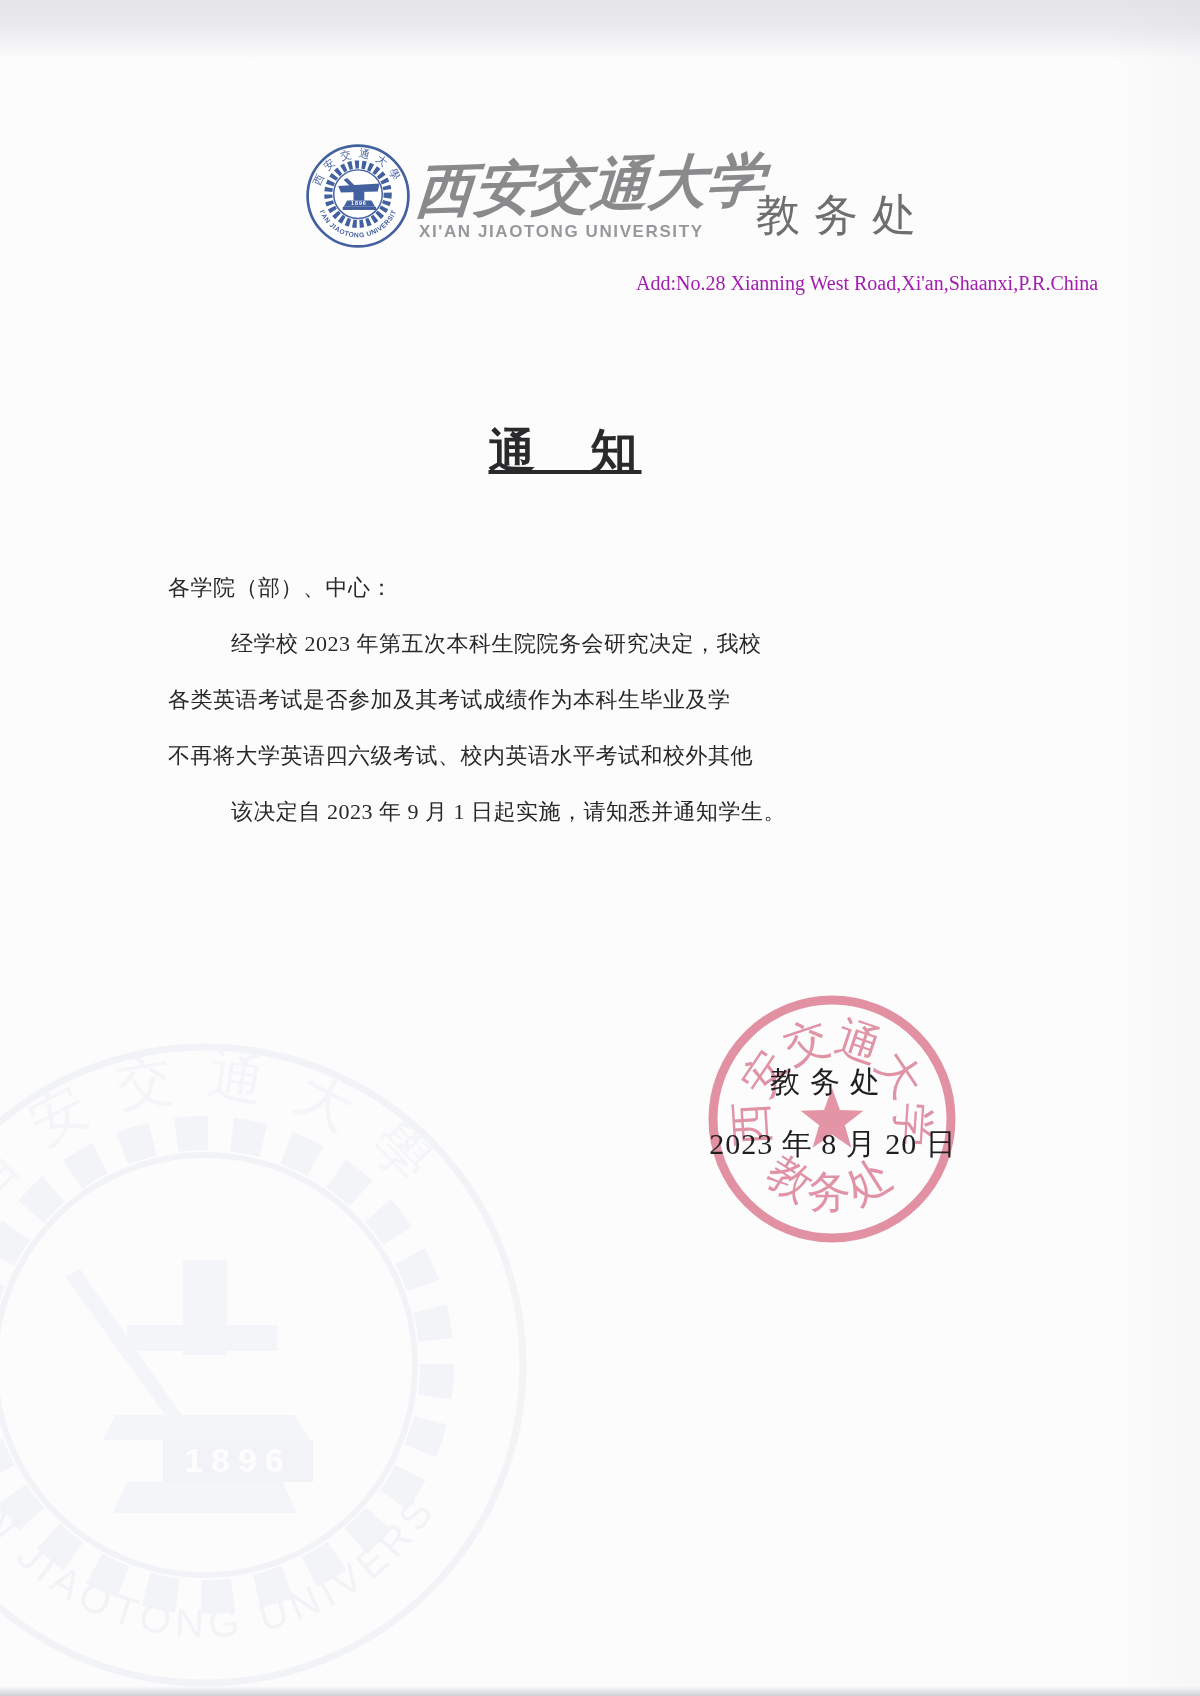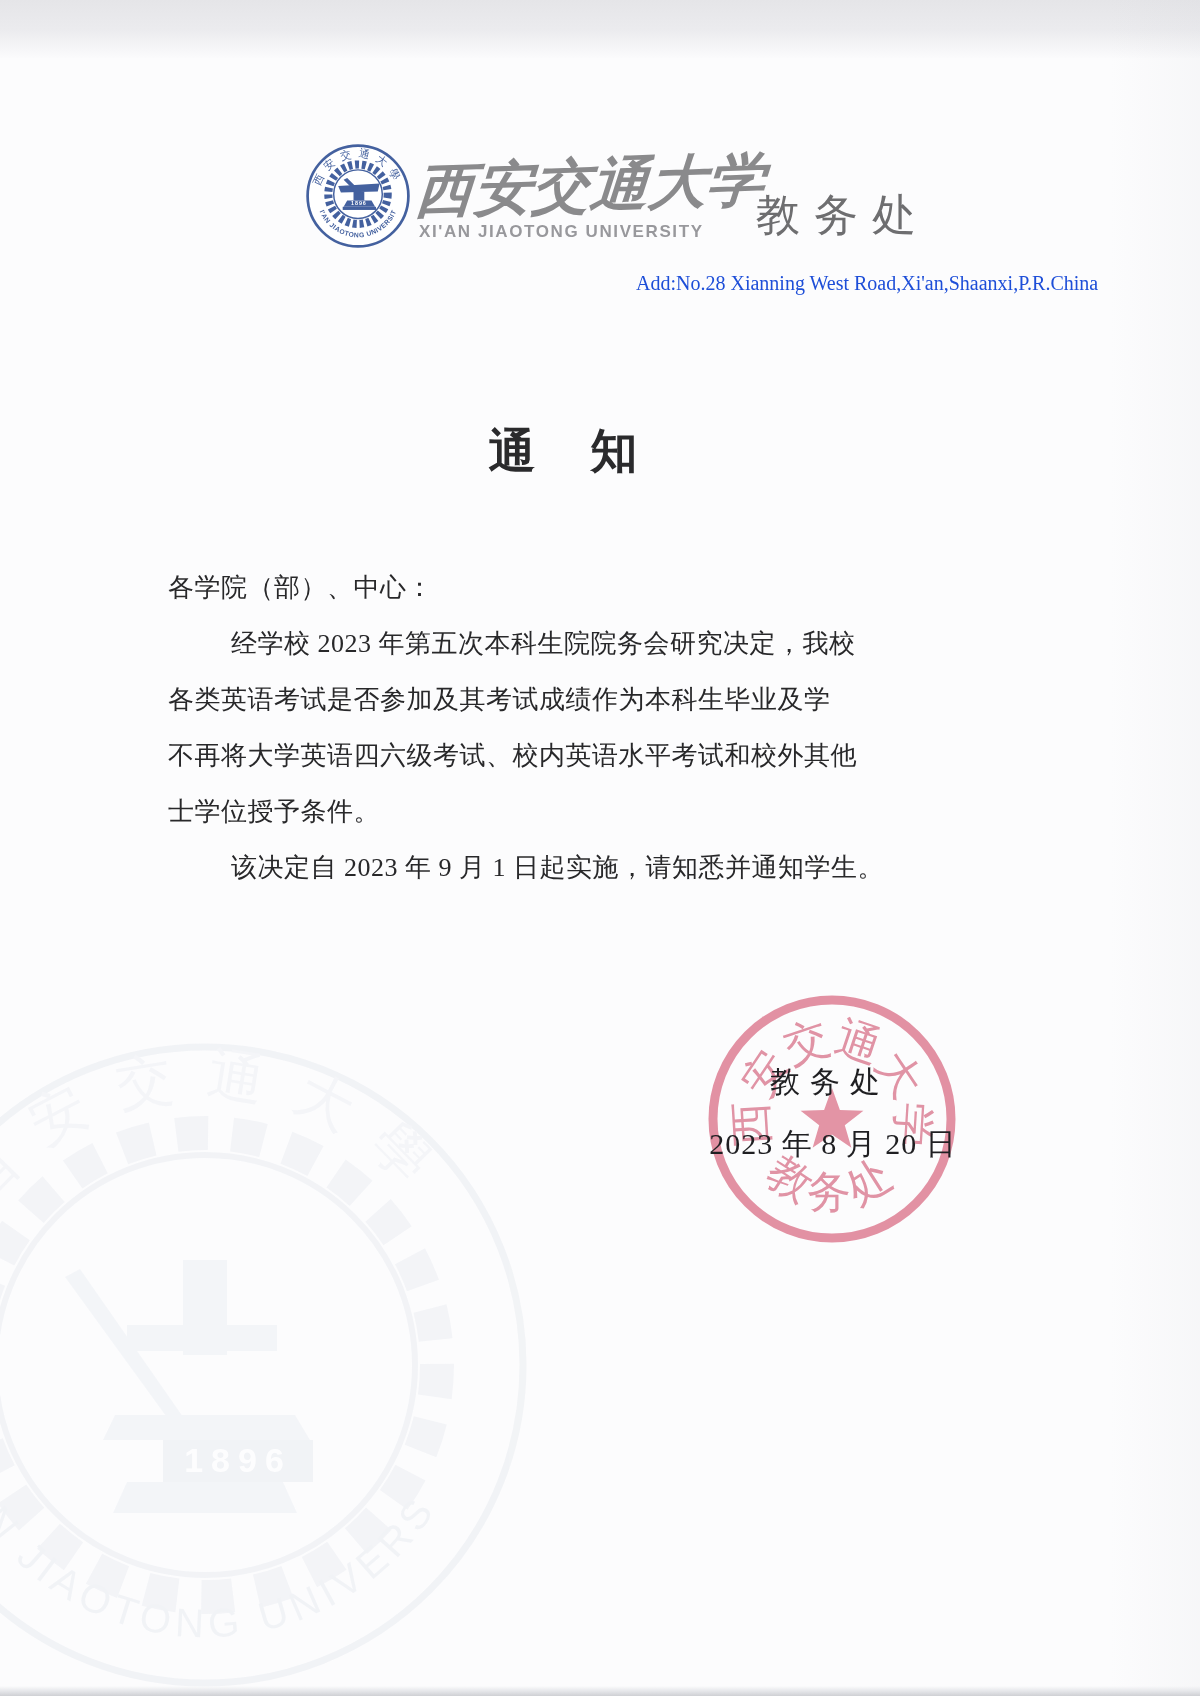--- a/index.html
+++ b/index.html
@@ -16,31 +16,31 @@
 
   
   .logo{position:absolute;left:304px;top:142px;width:108px;height:108px;}
   .calligraphy{position:absolute;left:416px;top:148px;width:300px;height:82px;
     font-size:58px;color:#8a8a8c;font-style:italic;font-weight:600;letter-spacing:0px;
     transform:skewX(-6deg) rotate(-2deg);white-space:nowrap;}
   .univ-en{position:absolute;left:419px;top:222px;font-family:"Liberation Sans","DejaVu Sans",sans-serif;
     font-size:17px;font-weight:bold;color:#98989c;letter-spacing:1.6px;white-space:nowrap;}
   .dept{position:absolute;left:756px;top:186px;font-size:44px;color:#6e6e70;
     letter-spacing:14px;white-space:nowrap;font-weight:500;}
-  .contact{position:absolute;left:636px;top:270px;font-size:20px;color:#1d4ed8;
+  .contact{position:absolute;left:636px;top:270px;font-size:20px;color:#a21caf;
     line-height:27px;white-space:nowrap;}
   .contact .zip-cell{display:inline-block;width:212px;}
 
   
   .title{position:absolute;left:0;top:420px;width:1130px;text-align:center;
-    font-size:47px;font-weight:600;color:#2a2a2c;letter-spacing:4px;}
+    font-size:47px;font-weight:600;color:#2a2a2c;letter-spacing:4px;text-decoration:underline;}
 
   
   .body-text{position:absolute;left:168px;top:560px;width:810px;color:#28282a;}
-  .body-text .line{height:56px;line-height:56px;font-size:26px;letter-spacing:0.5px;white-space:nowrap;}
+  .body-text .line{height:56px;line-height:56px;font-size:22px;letter-spacing:0.5px;white-space:nowrap;}
   .body-text .line.indent{padding-left:63px;}
 
   
   .stamp{position:absolute;left:702px;top:988px;width:260px;height:260px;opacity:.85;}
   .sig-office{position:absolute;left:700px;top:1062px;width:260px;text-align:center;
     font-size:30px;color:#1f1f22;letter-spacing:10px;z-index:5;}
   .sig-date{position:absolute;left:656px;top:1124px;width:354px;text-align:center;
     font-size:30px;color:#1f1f22;letter-spacing:1px;z-index:5;white-space:nowrap;}
 
   
@@ -109,21 +109,20 @@
     <div>Add:No.28 Xianning West Road,Xi'an,Shaanxi,P.R.China</div>
   </div>
 
   <div class="title">通　知</div>
 
   <div class="body-text">
     <div class="line">各学院（部）、中心：</div>
     <div class="line indent">经学校 2023 年第五次本科生院院务会研究决定，我校</div>
     <div class="line">各类英语考试是否参加及其考试成绩作为本科生毕业及学</div>
     <div class="line">不再将大学英语四六级考试、校内英语水平考试和校外其他</div>
-    <div class="line">士学位授予条件。</div>
     <div class="line indent">该决定自 2023 年 9 月 1 日起实施，请知悉并通知学生。</div>
   </div>
 
   <svg class="stamp" viewBox="0 0 260 260">
     <g opacity="0.8">
       <circle cx="130" cy="131" r="119" fill="none" stroke="#d6607a" stroke-width="9"></circle>
       <path id="stampTop" d="M 68 153.6 A 66 66 0 1 1 192 153.6" fill="none"></path>
       <text font-size="44" letter-spacing="-1" fill="#d4627c" font-family="Liberation Serif, DejaVu Serif, serif">
         <textPath href="#stampTop" startOffset="50%" text-anchor="middle">西安交通大学</textPath>
       </text>

